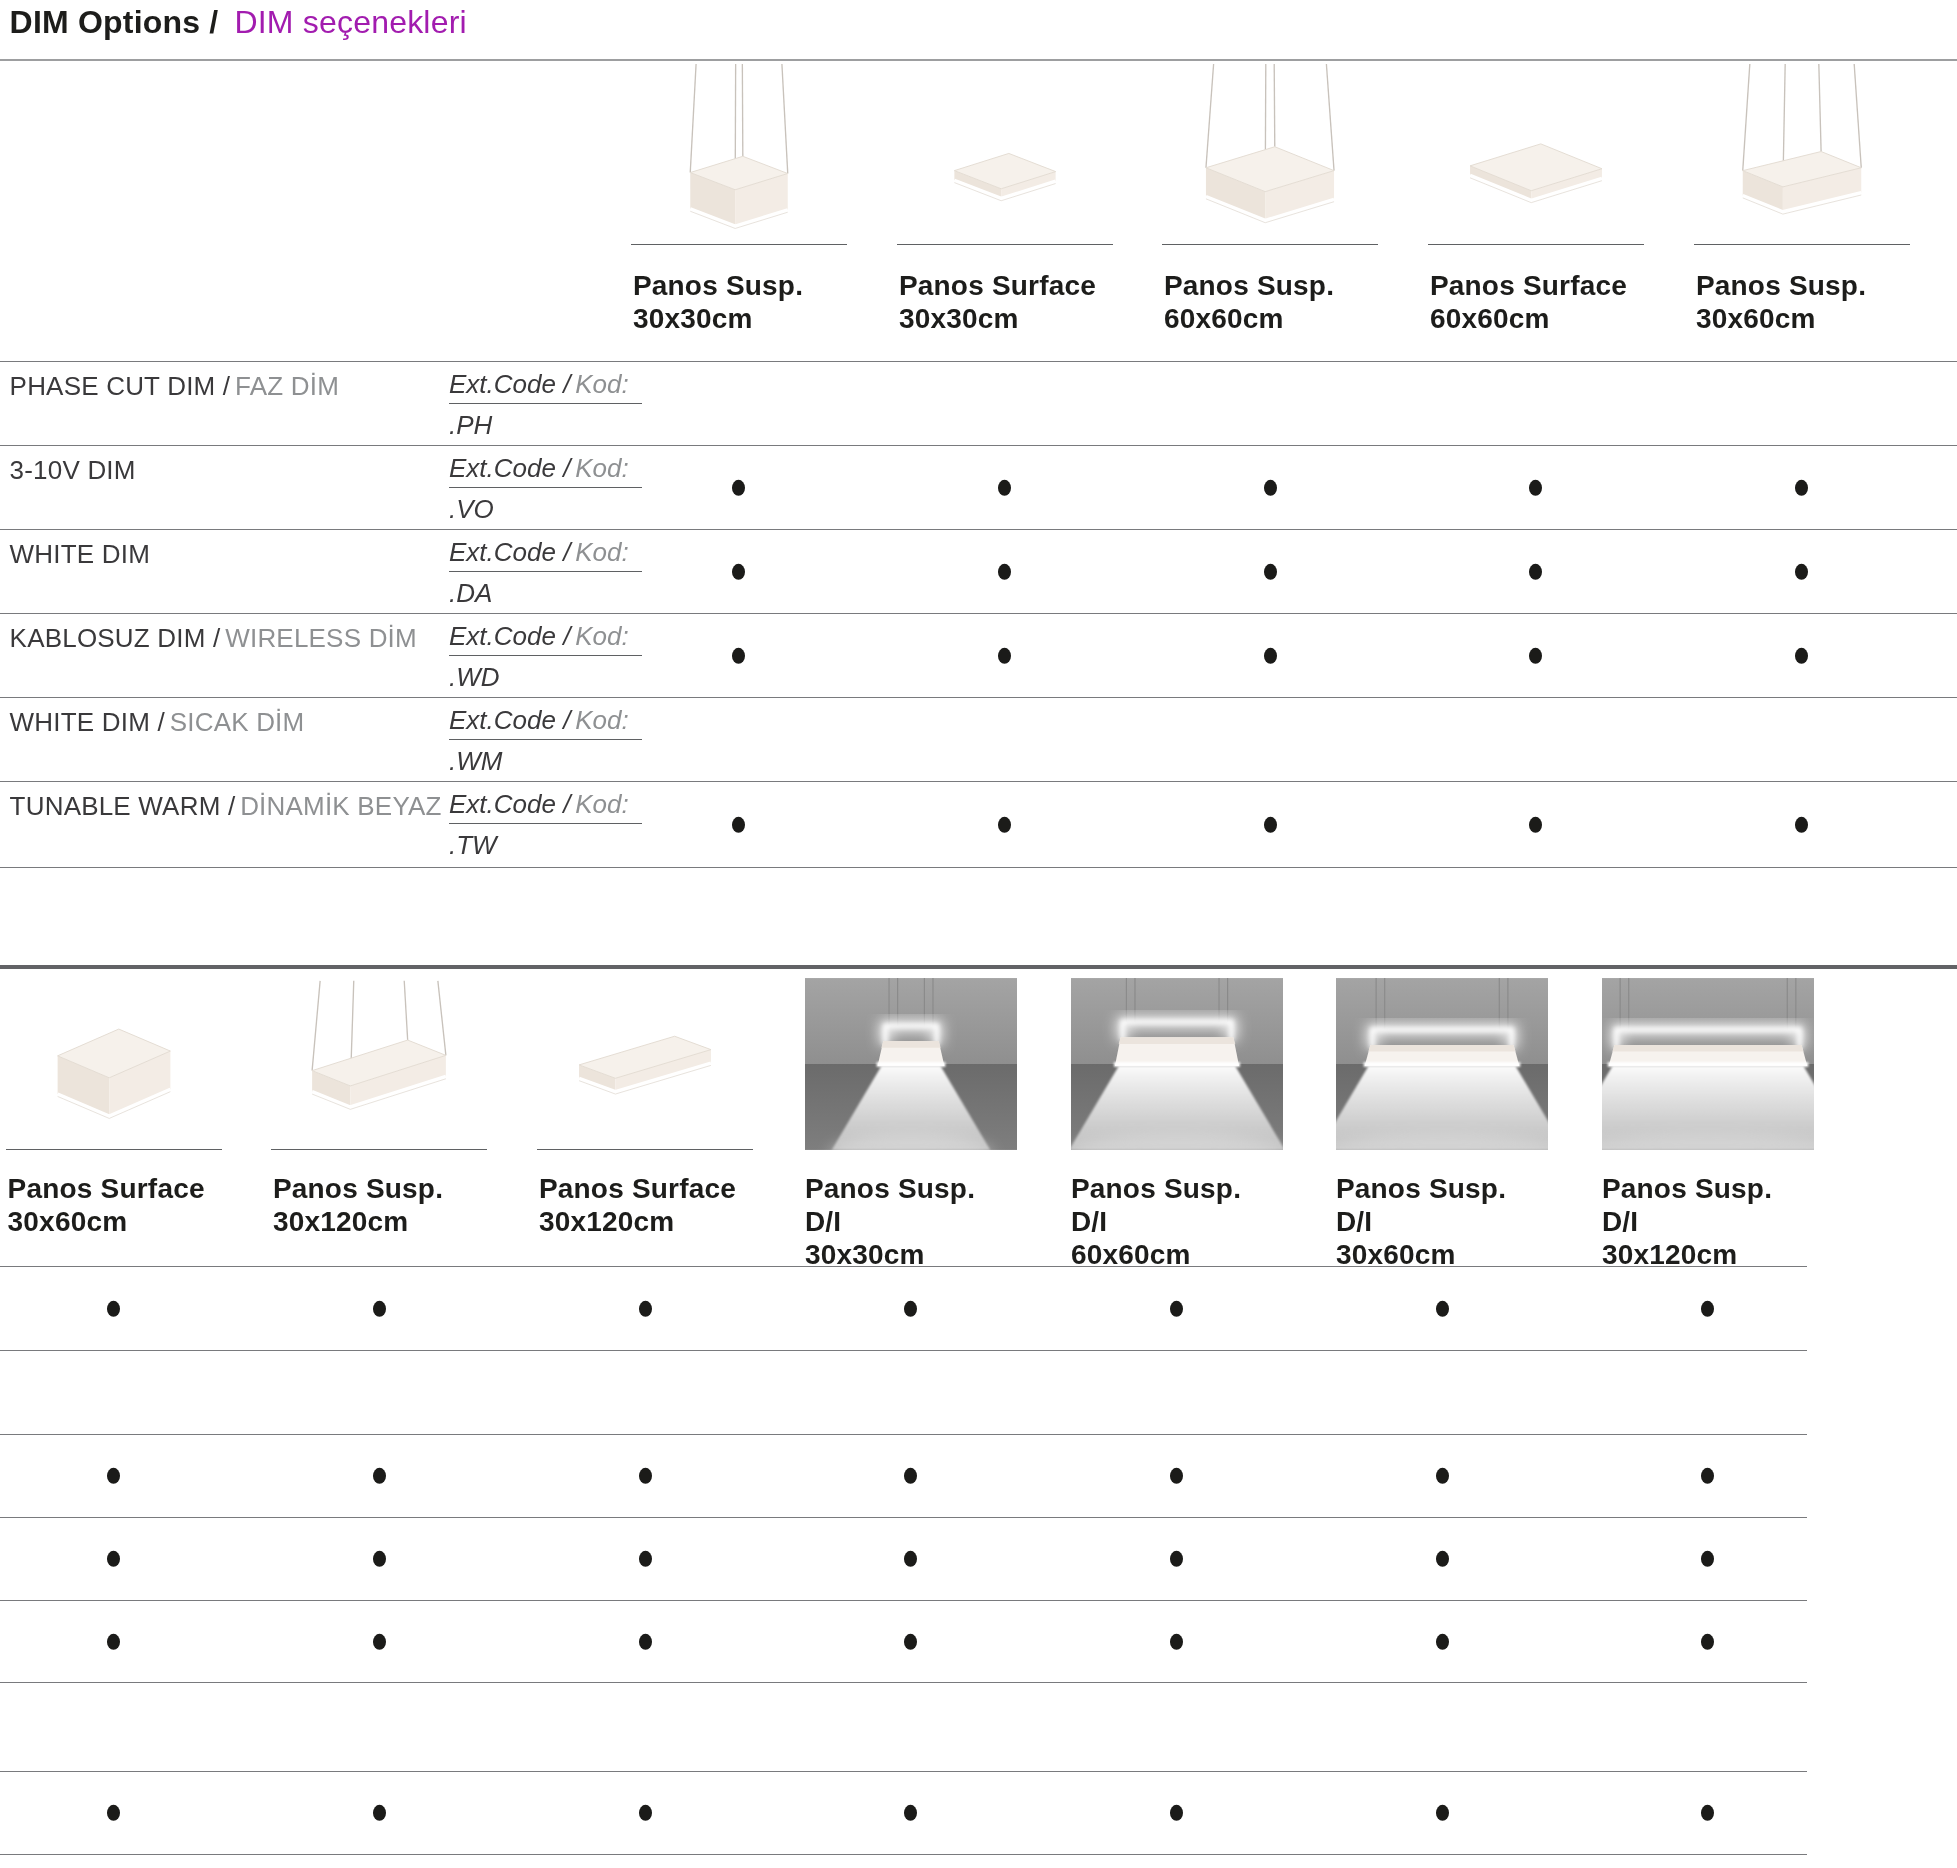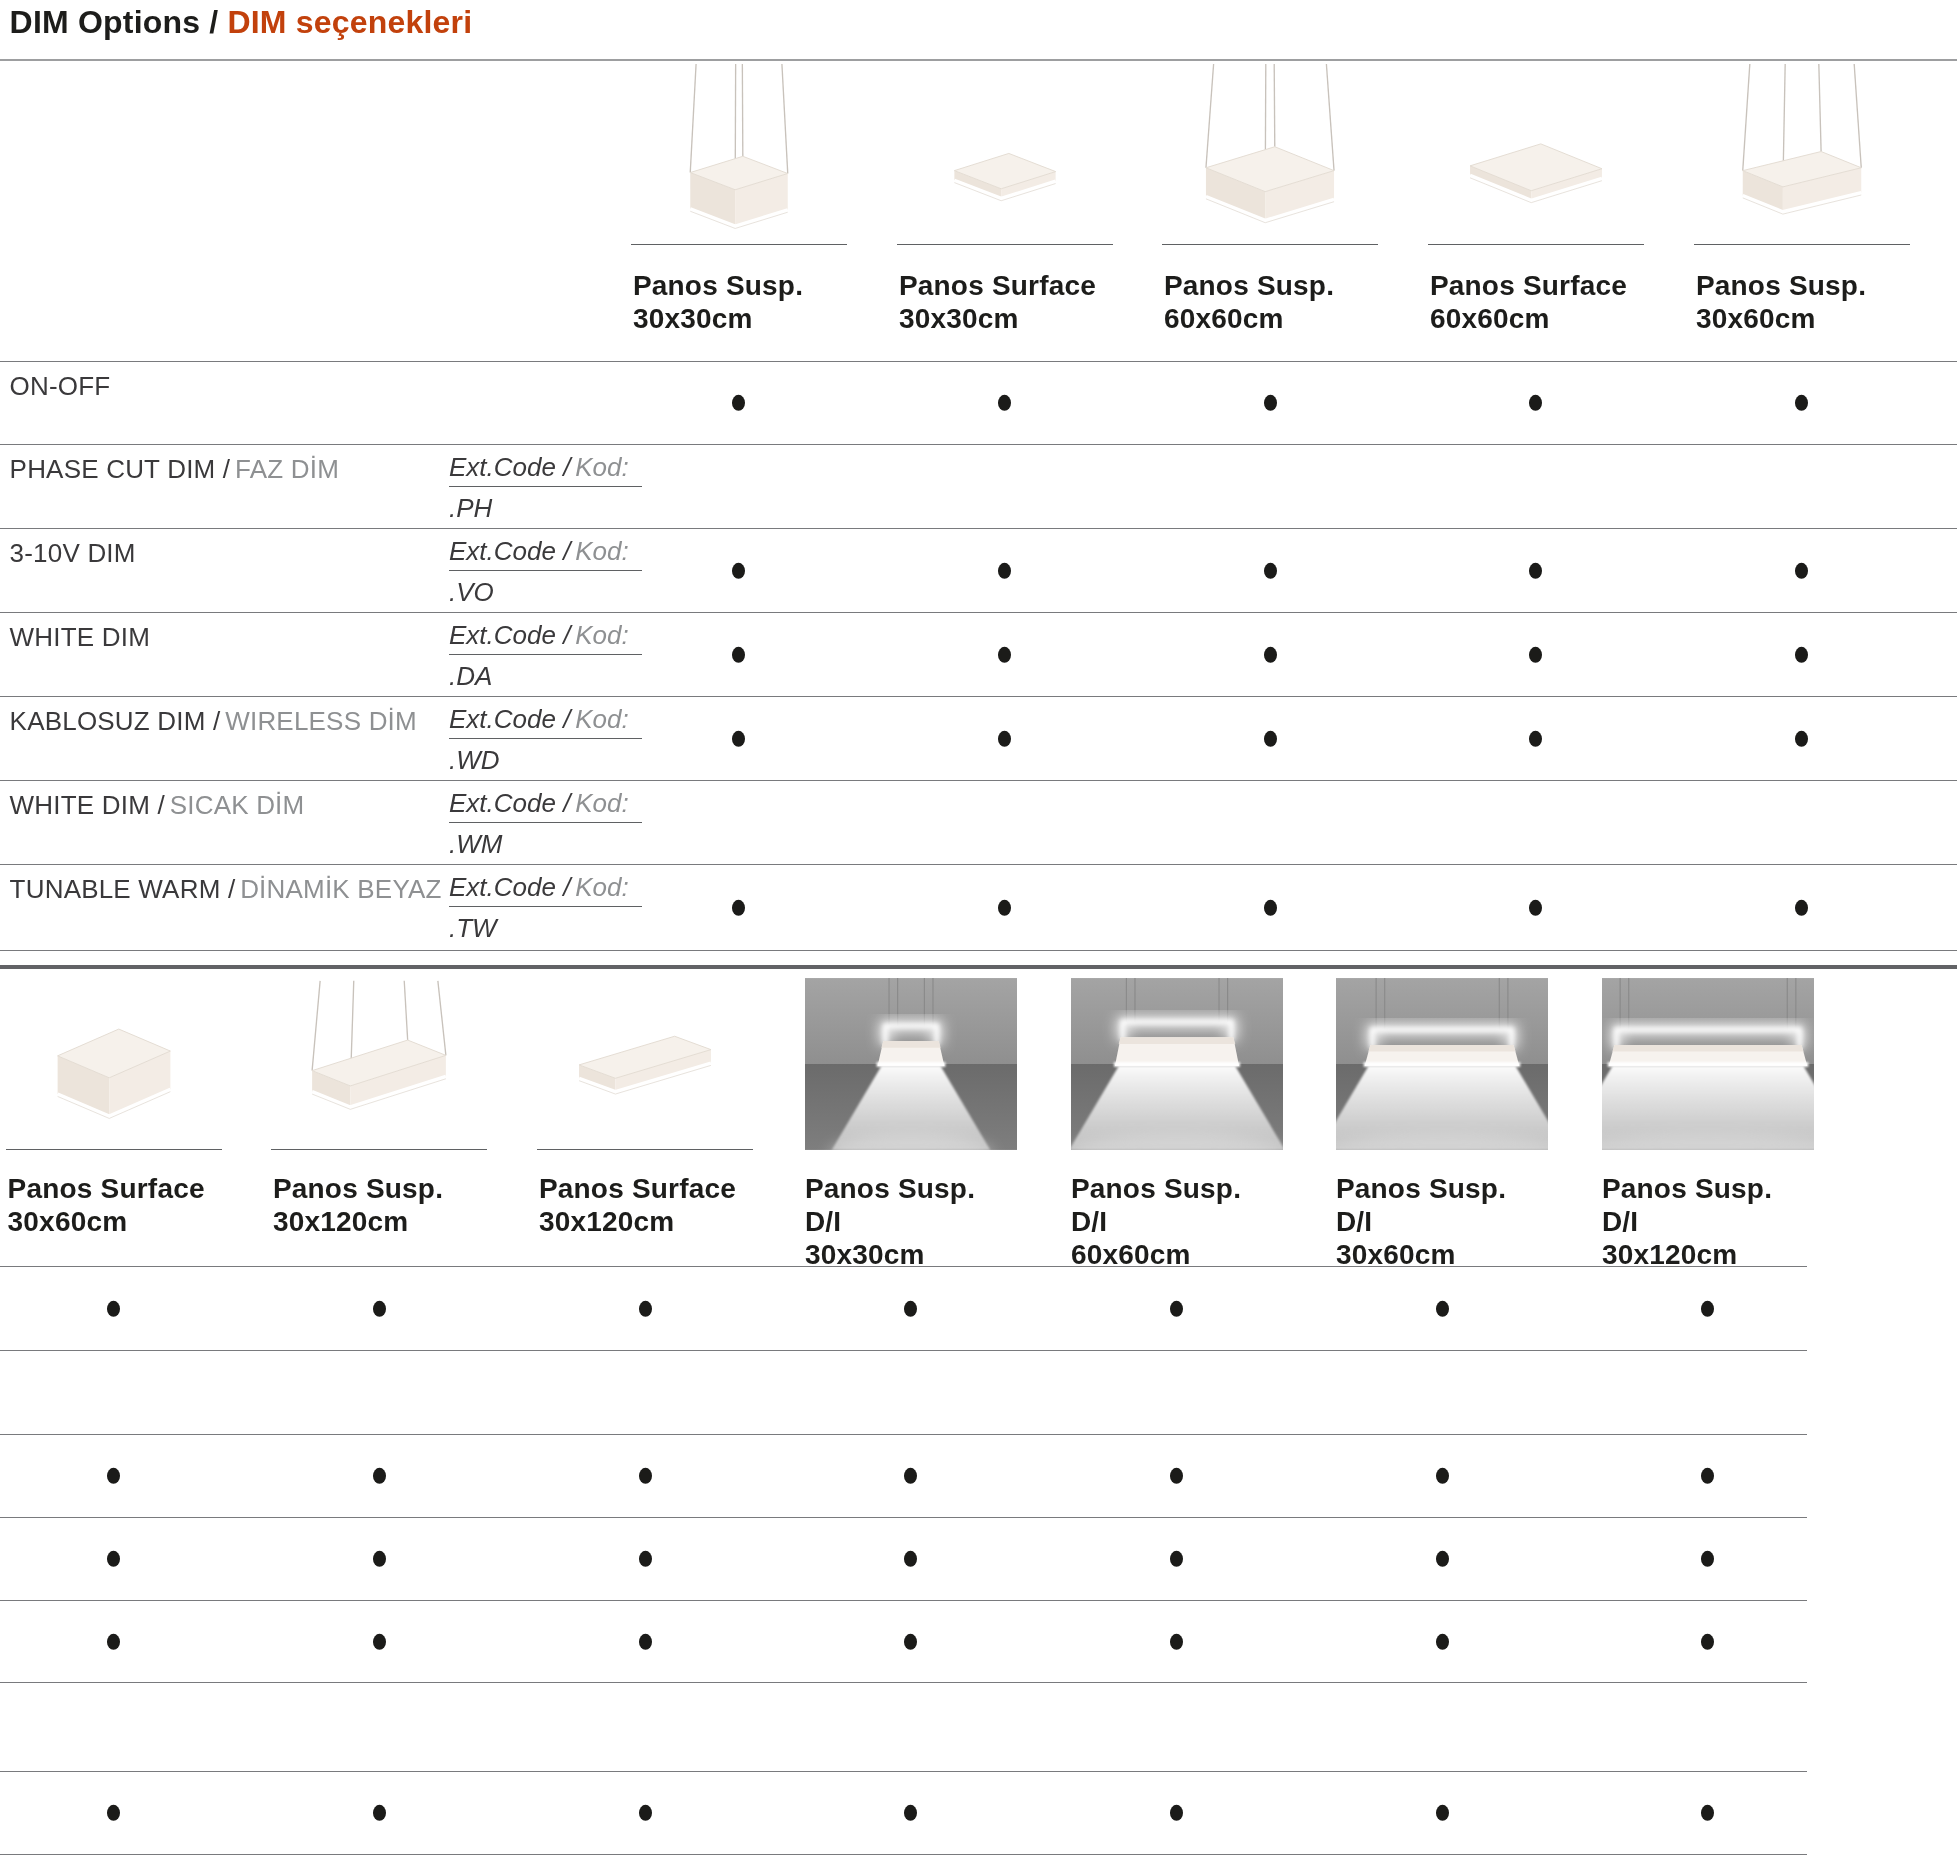--- a/index.html
+++ b/index.html
@@ -13,21 +13,21 @@
     --cream3:#f3ece5;
   }
   *{box-sizing:border-box;margin:0;padding:0;}
   html,body{background:#ffffff;}
   .page{
     position:relative;width:1958px;height:1869px;background:#ffffff;overflow:hidden;
     font-family:"Liberation Sans","DejaVu Sans",sans-serif;color:var(--label);
   }
   
   .title{position:absolute;left:9.6px;top:3.8px;font-size:32px;color:var(--ink);font-weight:bold;letter-spacing:0.2px;}
-  .title .tr-part{color:#c2410c;font-weight:bold;margin-left:9px;}
+  .title .tr-part{color:#a21caf;font-weight:normal;margin-left:16px;}
   .title-rule{position:absolute;left:0;top:59px;width:1958px;height:1.9px;background:#9d9ea0;}
   
   .tcol,.bcol{position:absolute;width:216px;}
   .tcol{top:61px;}
   .bcol{top:978px;}
   .pimg{display:flex;align-items:flex-end;justify-content:center;}
   .tcol .pimg{height:184px;border-bottom:1.9px solid var(--uline);}
   .bcol .pimg{height:172px;border-bottom:1.9px solid var(--uline);}
   .bcol.nob .pimg{border-bottom:none;}
   .chead{margin-top:24px;padding-left:1.9px;font-size:28px;line-height:33px;font-weight:bold;color:var(--ink);letter-spacing:0.2px;}
@@ -165,30 +165,20 @@
           <polyline points="51.0,144.0 93.0,161.0 175.0,141.0" fill="none" stroke="#ddd5cc" stroke-width="1" opacity=".7"></polyline>
         </svg>
       </div>
     <div class="chead">
         <div>Panos Susp.</div>
         <div>30x60cm</div>
       </div>
   </div>
 
   <div class="mtable" id="top-table">
-    <div class="trow" style="height:83px">
-      <span class="rlabel"><span>ON-OFF</span><span class="tr-part"></span></span>
-      <div class="dots">
-          <span class="dot" style="left: 732px;"></span>
-          <span class="dot" style="left: 998px;"></span>
-          <span class="dot" style="left: 1264px;"></span>
-          <span class="dot" style="left: 1529px;"></span>
-          <span class="dot" style="left: 1795px;"></span>
-        </div>
-    </div>
     <div class="trow" style="height:84px">
       <span class="rlabel"><span>PHASE CUT DIM /</span><span class="tr-part">FAZ DİM</span></span>
       <div class="ext">
           <div class="ext-line"><span>Ext.Code /</span><span class="tr-part">Kod:</span></div>
           <div class="ext-code">.PH</div>
         </div>
       <div class="dots"></div>
     </div>
     <div class="trow" style="height:84px">
       <span class="rlabel"><span>3-10V DIM</span><span class="tr-part"></span></span>

